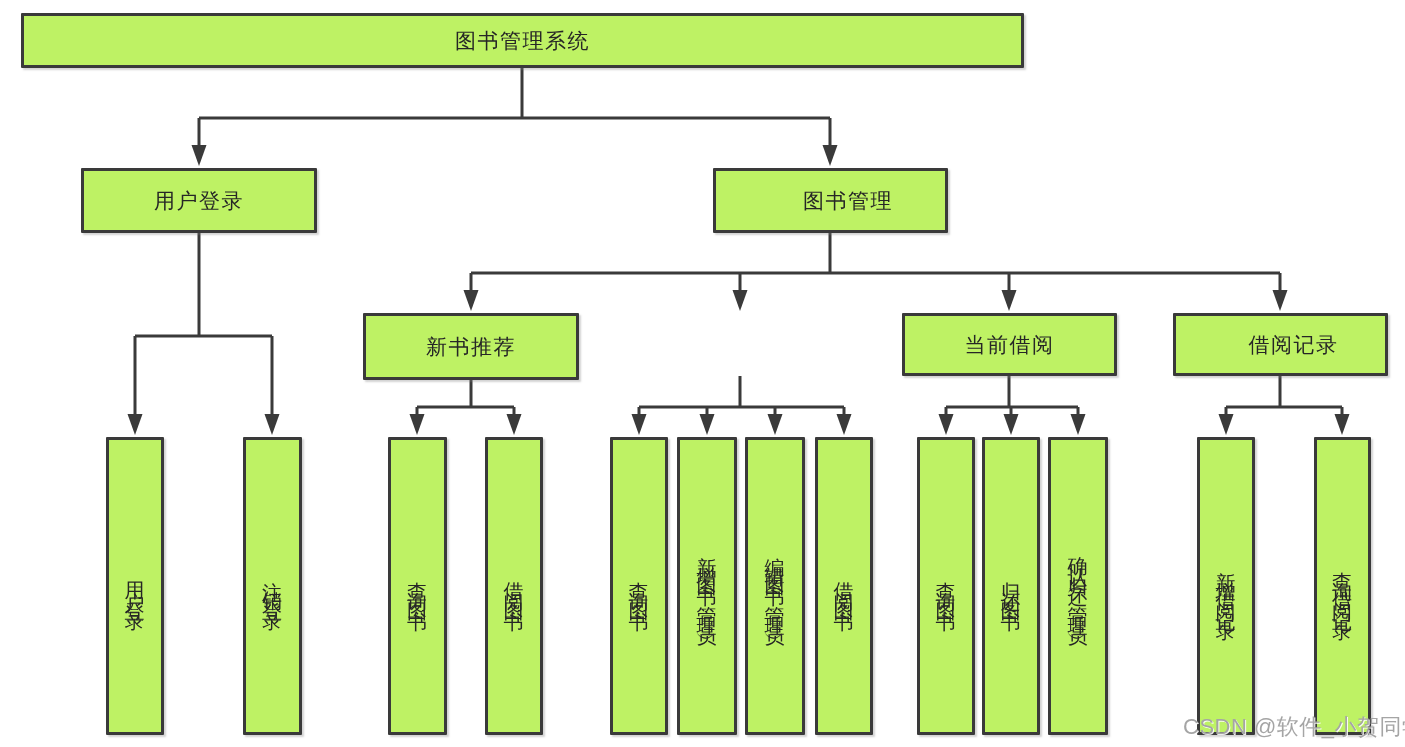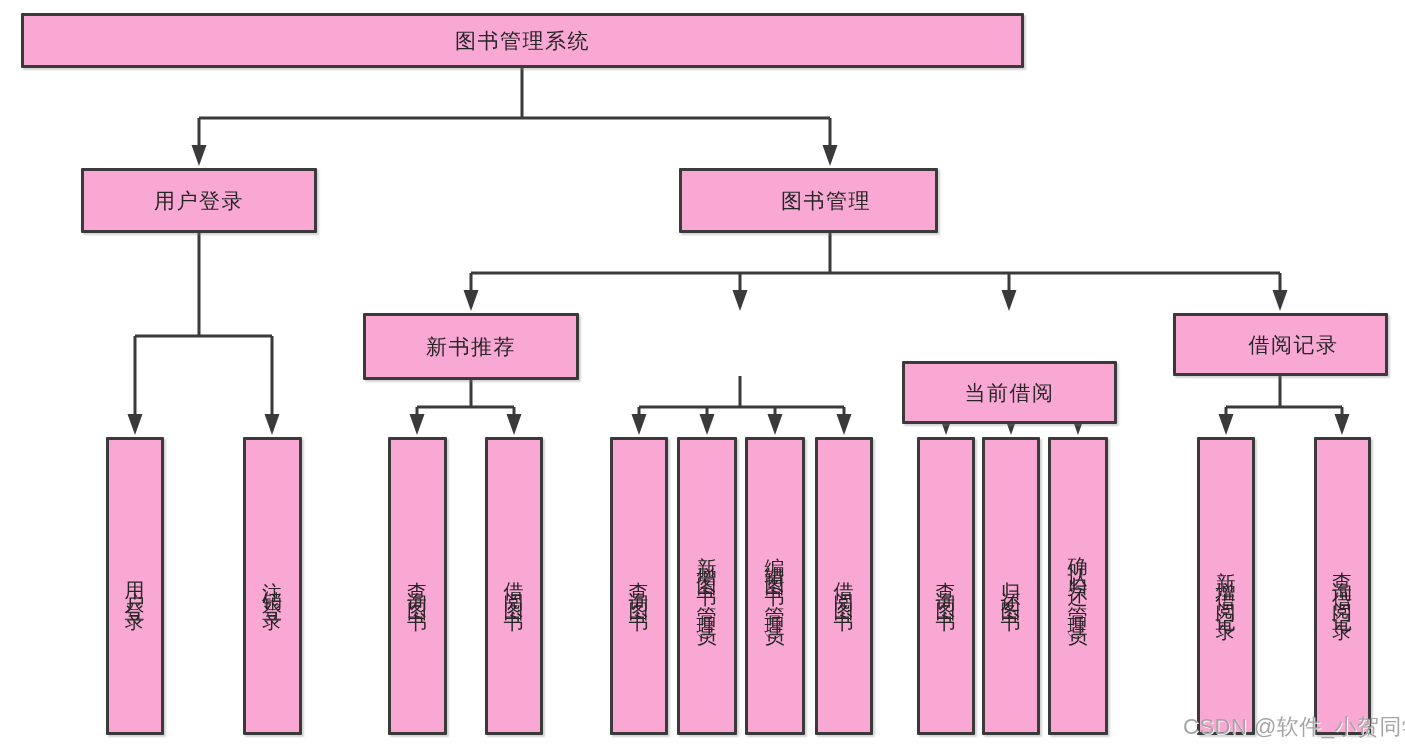--- a/index.html
+++ b/index.html
@@ -2,21 +2,21 @@
 <html><head>
 <meta charset="utf-8">
 <style>
   html,body{margin:0;padding:0;background:#ffffff;}
   .stage{
     position:relative;width:1405px;height:747px;background:#ffffff;
     font-family:"Liberation Sans",sans-serif;overflow:hidden;color:#262626;
   }
   .connectors{position:absolute;left:0;top:0;z-index:1;}
   .node{
-    position:absolute;box-sizing:border-box;background:#f9a8d4;
+    position:absolute;box-sizing:border-box;background:#bef264;
     border:3px solid #3a3a3a;border-radius:1px;
     box-shadow:2px 2px 2px rgba(130,130,130,0.35);
     display:flex;align-items:center;justify-content:center;
     z-index:2;
   }
   .hbox{font-size:21px;letter-spacing:1.5px;}
   .vbox span{
     writing-mode:vertical-rl;text-orientation:mixed;
     font-size:20px;letter-spacing:10px;line-height:1;
   }
@@ -68,28 +68,28 @@
     </g>
   </svg>
 
   <div class="node hbox" style="left:21px;top:13px;width:1003px;height:55px;">
     <span>图书管理系统</span>
   </div>
 
   <div class="node hbox" style="left:81px;top:168px;width:236px;height:65px;">
     <span>用户登录</span>
   </div>
-  <div class="node hbox" style="left:679px;top:168px;width:259px;height:65px;padding-left:35px;">
+  <div class="node hbox" style="left:713px;top:168px;width:235px;height:65px;padding-left:35px;">
     <span>图书管理</span>
   </div>
 
   <div class="node hbox" style="left:363px;top:313px;width:216px;height:67px;">
     <span>新书推荐</span>
   </div>
-  <div class="node hbox" style="left:902px;top:313px;width:215px;height:63px;margin-top:48px;">
+  <div class="node hbox" style="left:902px;top:313px;width:215px;height:63px;">
     <span>当前借阅</span>
   </div>
   <div class="node hbox" style="left:1173px;top:313px;width:215px;height:63px;padding-left:26px;">
     <span>借阅记录</span>
   </div>
 
   <div class="node vbox" style="left:106px;top:437px;width:58px;height:298px;">
     <span>用户登录</span>
   </div>
   <div class="node vbox" style="left:243px;top:437px;width:59px;height:298px;">

